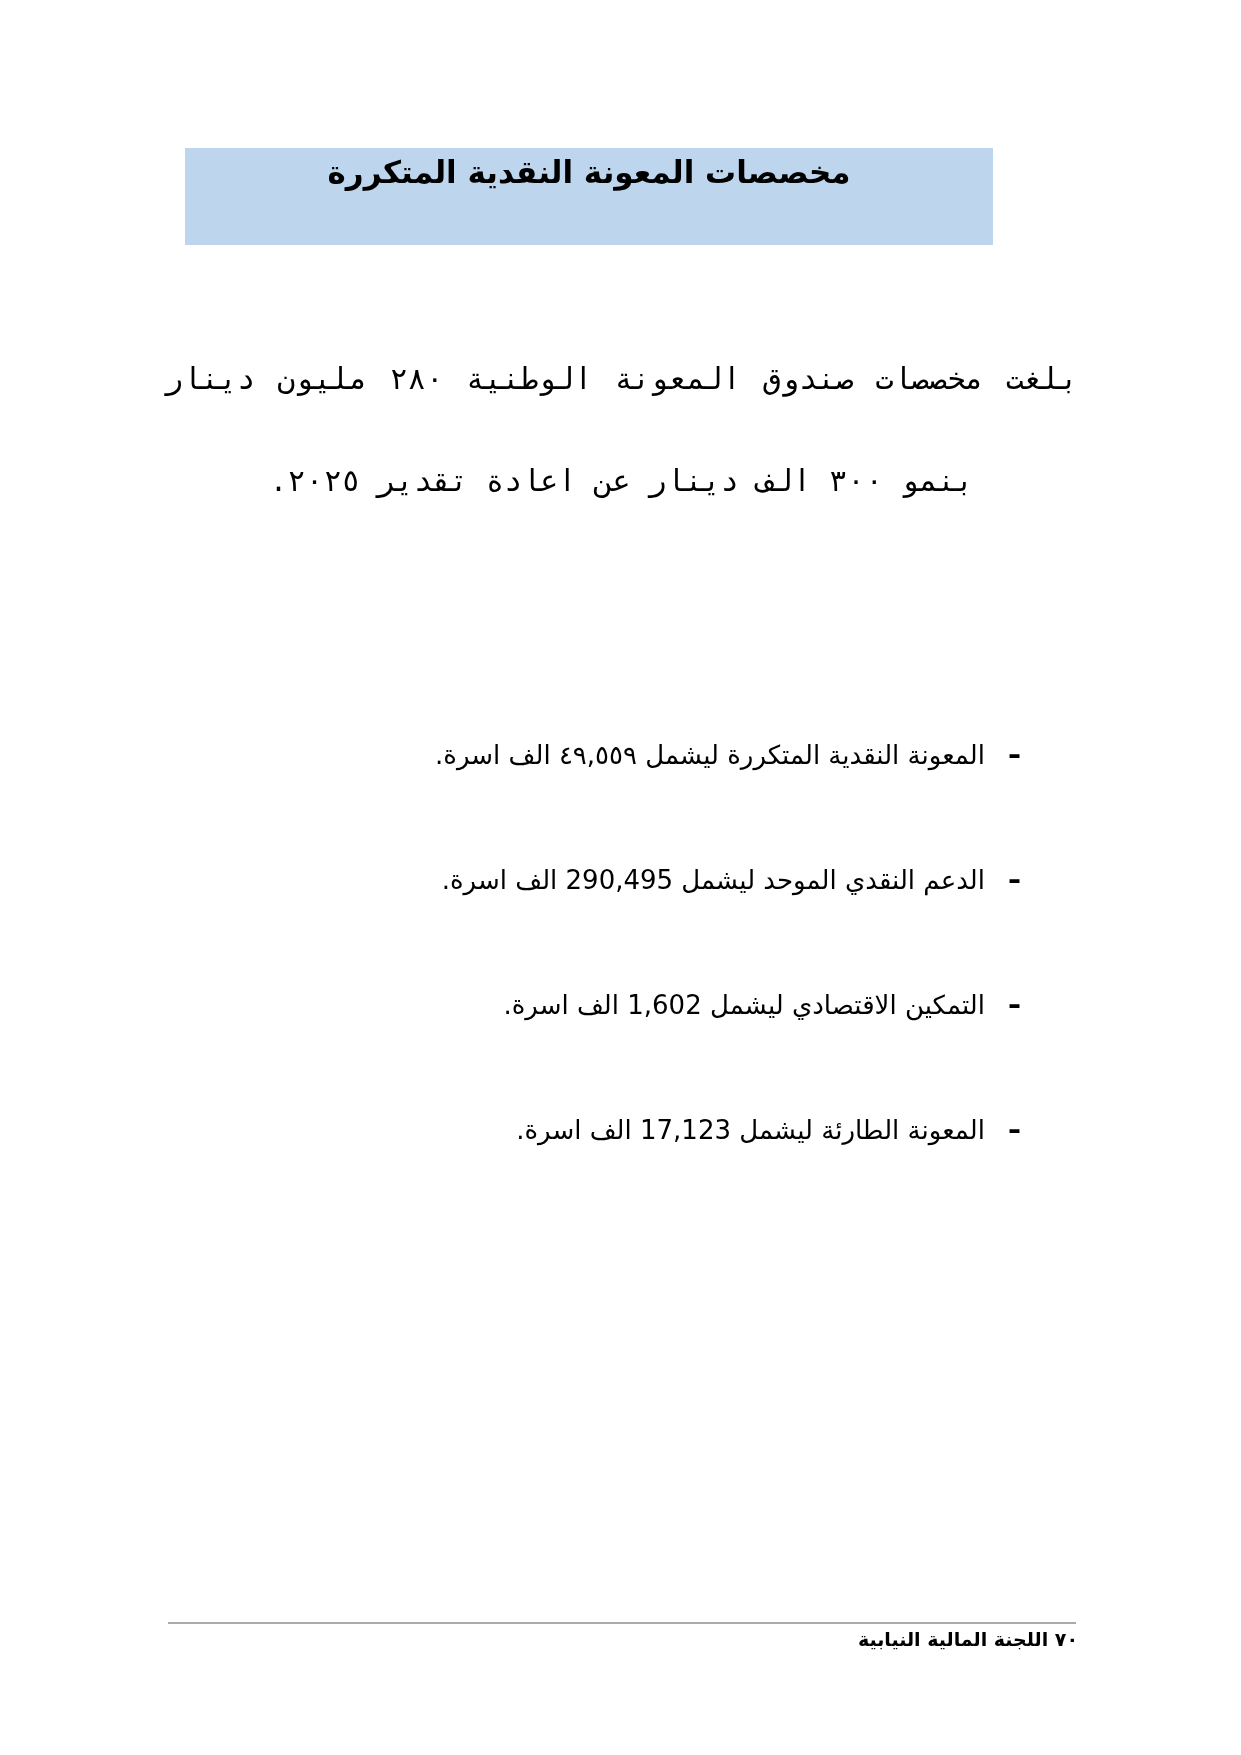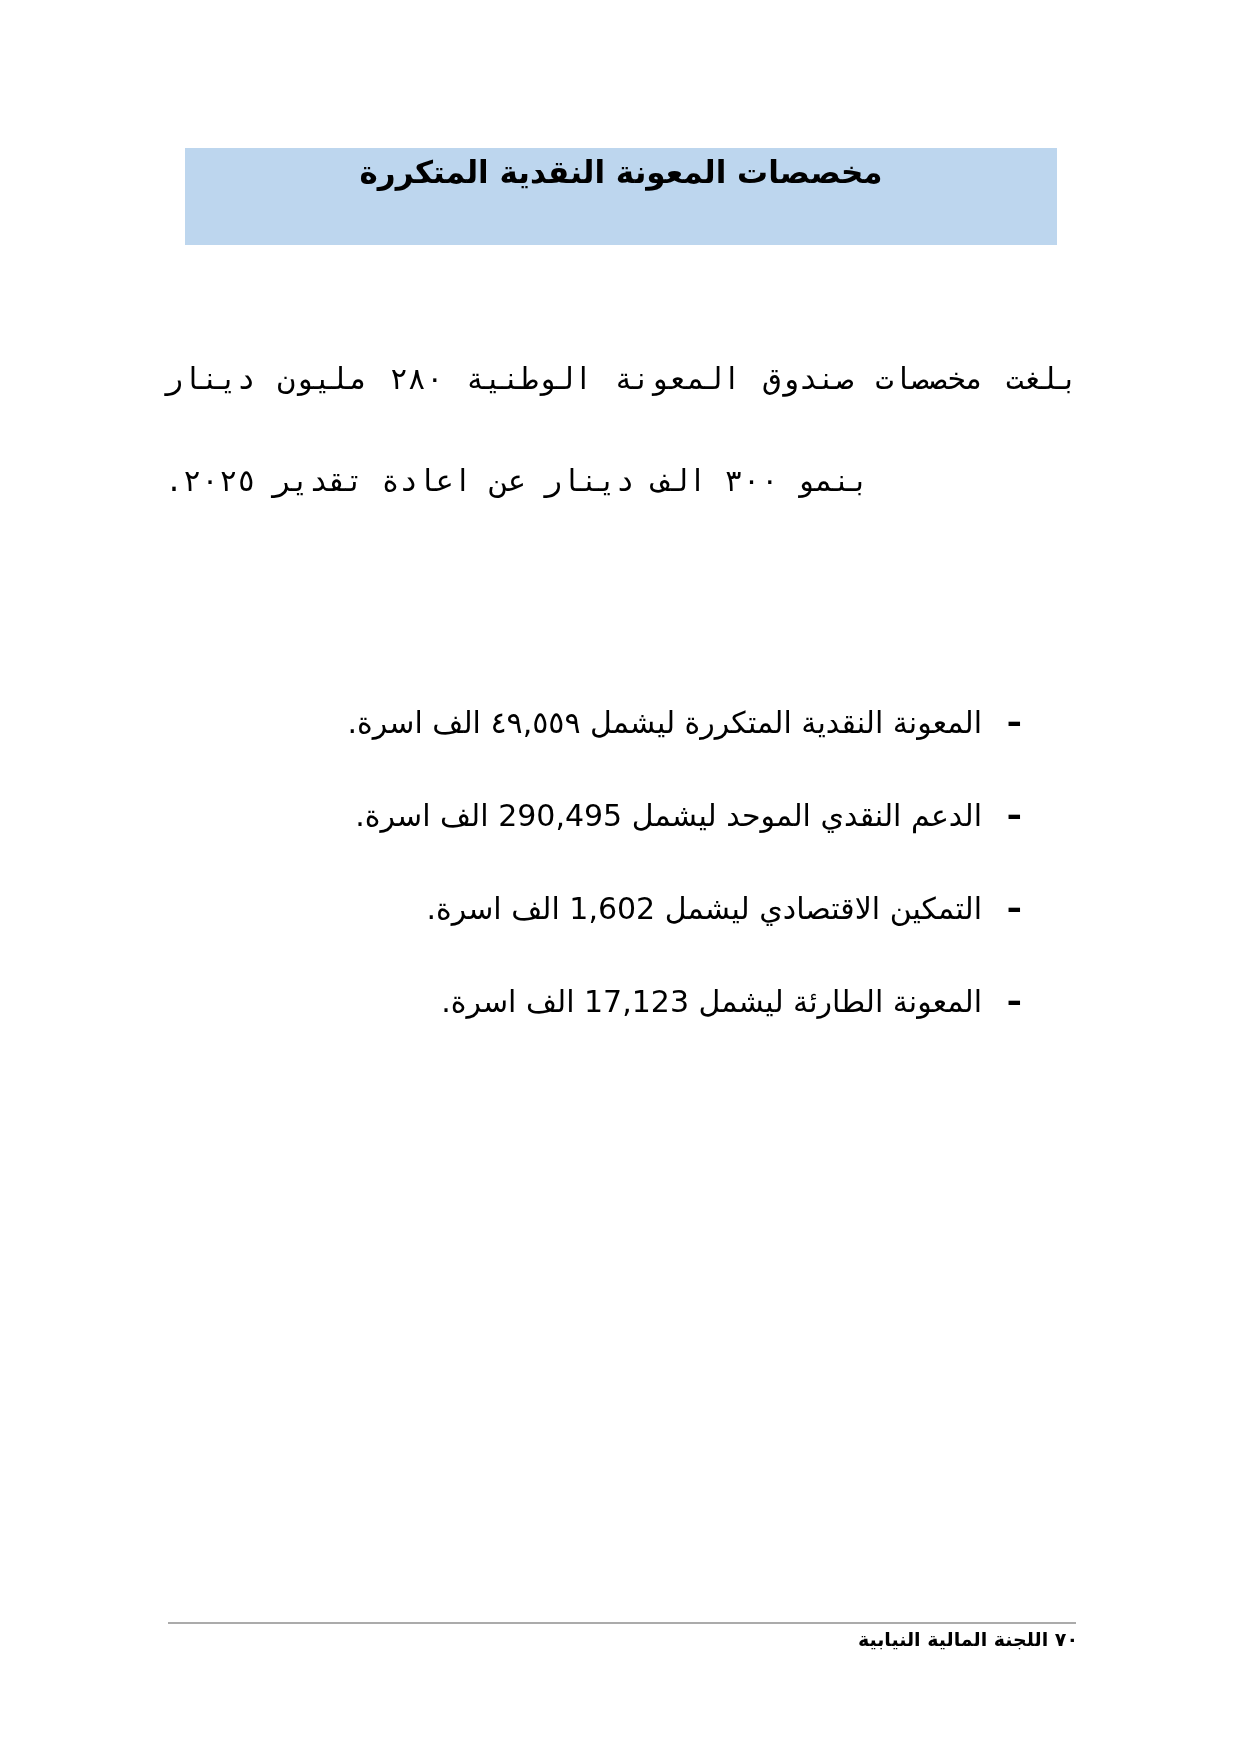--- a/index.html
+++ b/index.html
@@ -14,21 +14,21 @@
     position: relative;
     width: 1241px;
     height: 1755px;
     background: #ffffff;
     overflow: hidden;
   }
   .title-box {
     position: absolute;
     left: 185px;
     top: 148px;
-    width: 872px;
+    width: 808px;
     height: 97px;
     background: #BDD6EE;
   }
   .title {
     direction: rtl;
     text-align: center;
     font-weight: bold;
     font-size: 31px;
     line-height: 44px;
     padding-top: 2px;
@@ -36,35 +36,36 @@
   .p {
     position: absolute;
     left: 165px;
     right: 163px;
     direction: rtl;
     font-size: 30px;
     line-height: 42px;
     font-family: Liberation Mono, monospace;
   }
   .p1l1 { top: 360px; text-align: justify; text-align-last: justify; }
-  .p1l2 { top: 462px; text-align: left; }
+  .p1l2 { top: 462px; text-align: center; }
   .p2   { top: 582px; text-align: justify; text-align-last: justify; }
   .bullets {
     position: absolute;
     left: 165px;
     right: 163px;
     top: 702px;
     direction: rtl;
   }
   .bullet {
     height: 93px;
-    font-size: 30px;
+    font-size: 26px;
     line-height: 42px;
     text-align: right;
     padding-right: 58px;
+    margin-top: 32px;
   }
   .dash {
     display: inline-block;
     font-weight: bold;
     margin-left: 16px;
     transform: scaleX(1.25);
   }
   .footer-rule {
     position: absolute;
     left: 168px;

